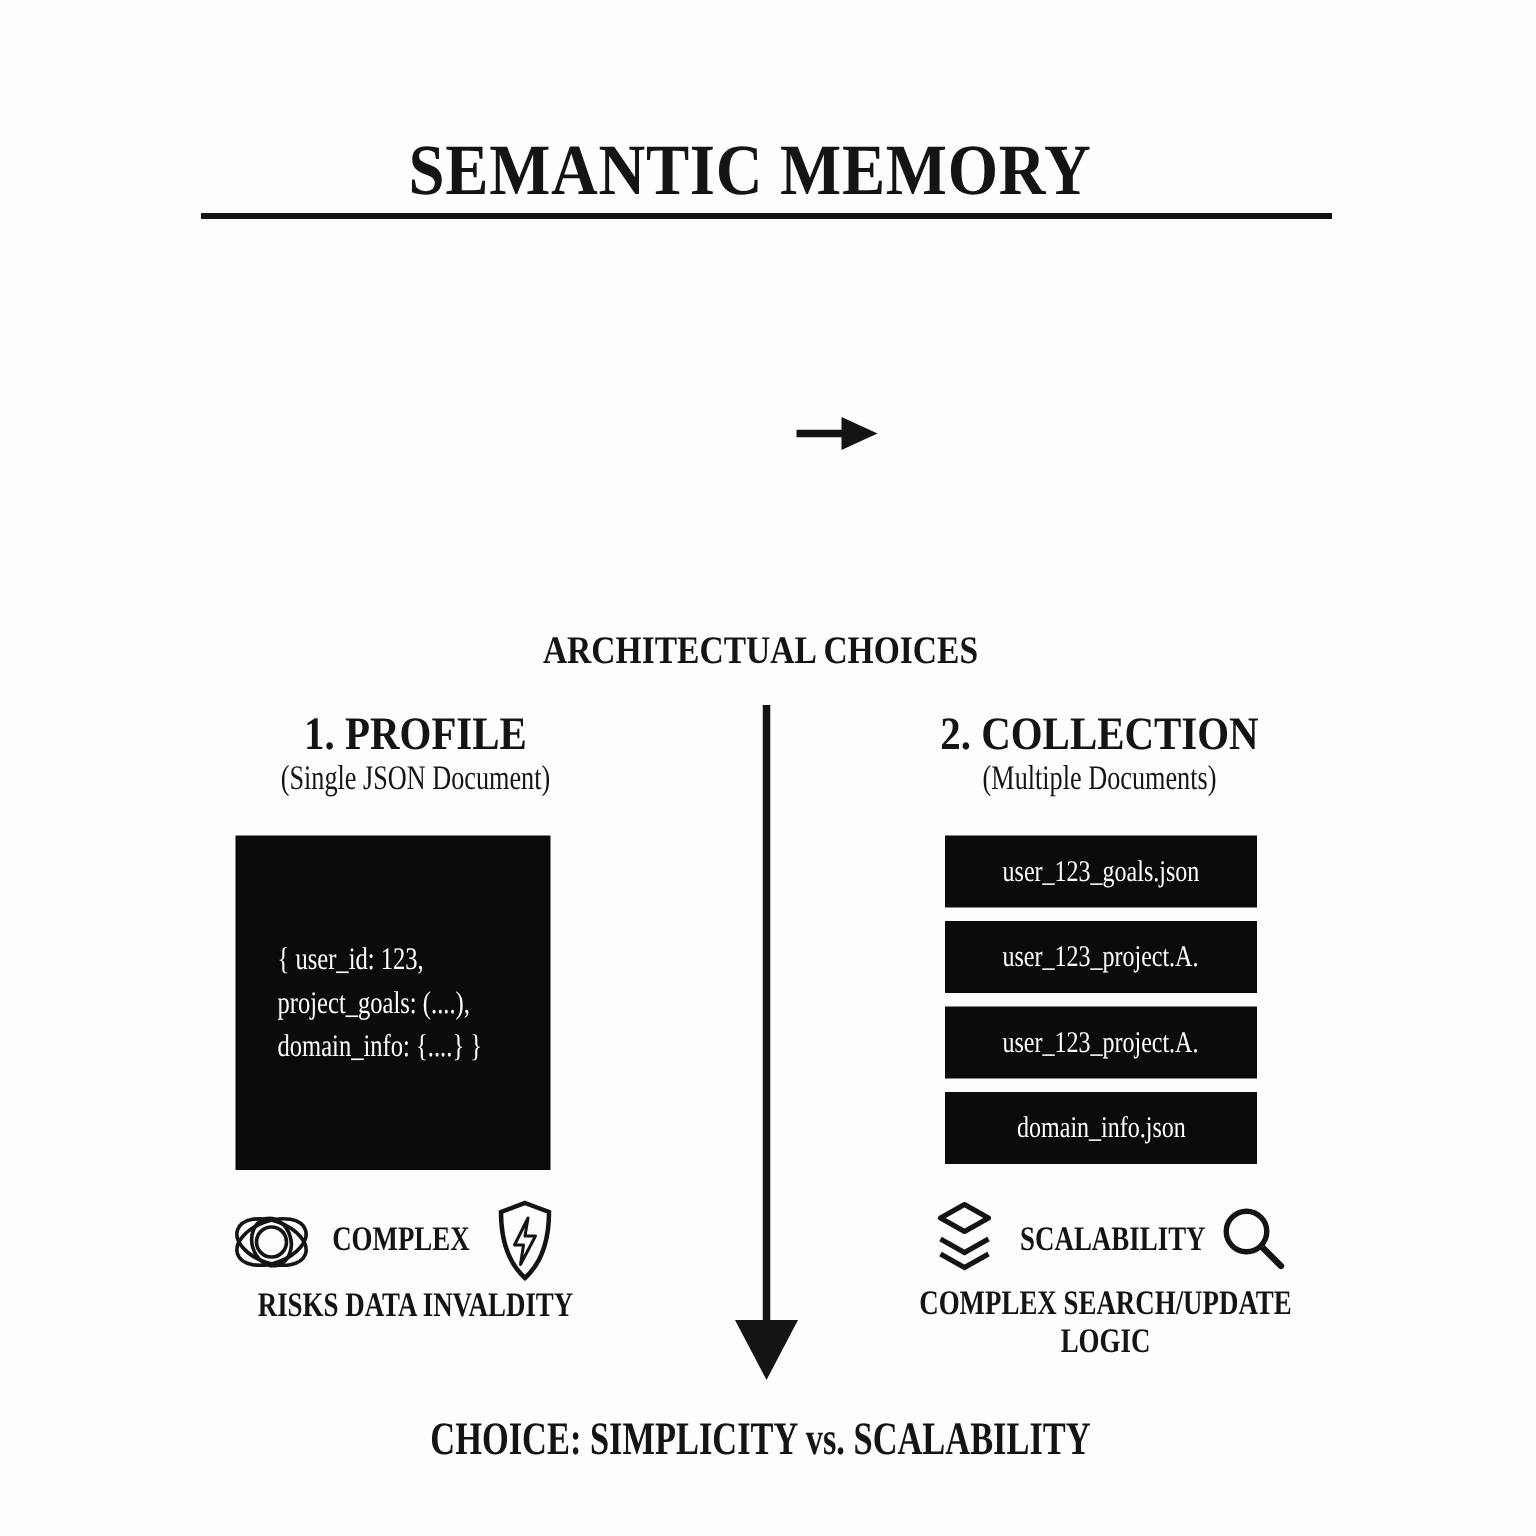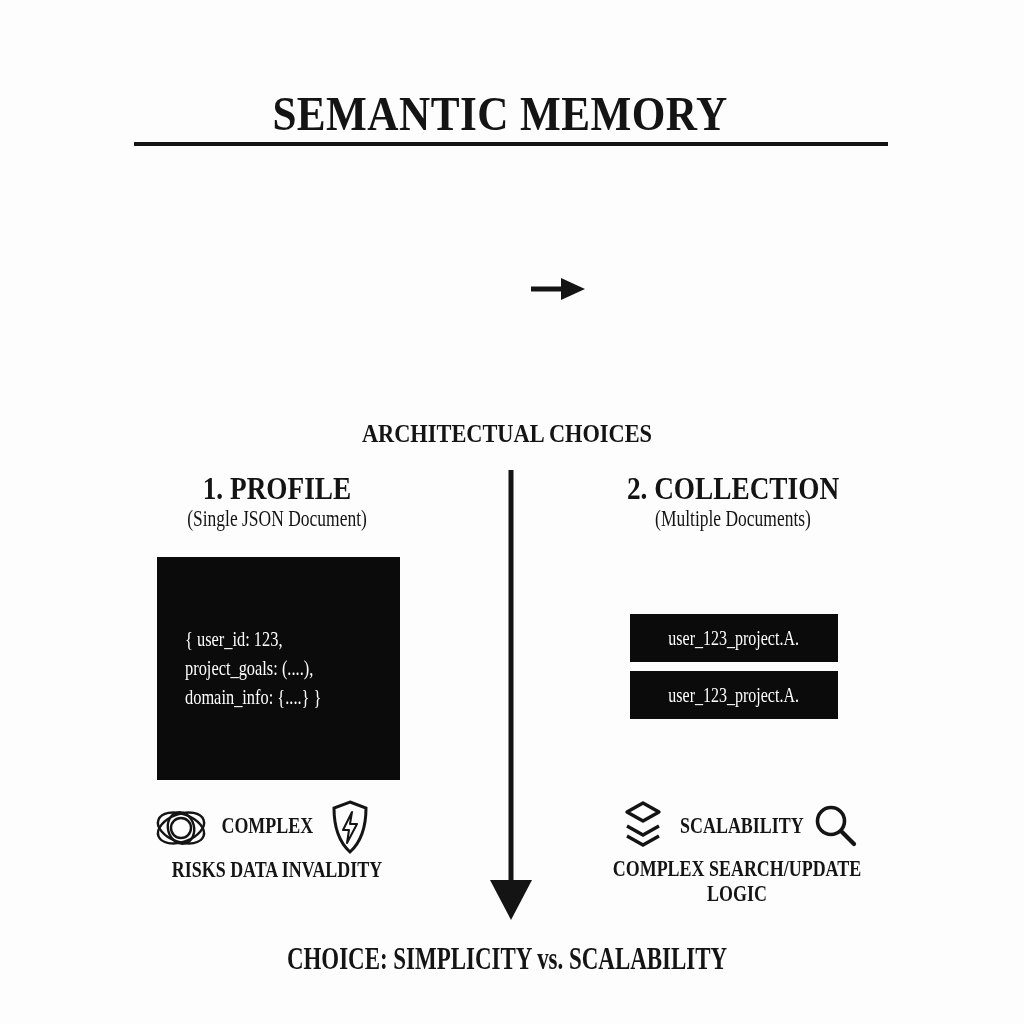--- a/index.html
+++ b/index.html
@@ -36,21 +36,21 @@
   <div class="abs b ctr cx" style="left:107px;top:419px;width:800px;font-size:26px;--sx:.86;">ARCHITECTUAL CHOICES</div>
 
   <svg class="abs" style="left:486px;top:468px;" width="50" height="456" viewBox="0 0 50 456">
     <line x1="25" y1="2" x2="25" y2="416" stroke="var(--ink)" stroke-width="5"></line>
     <polygon points="4,412 46,412 25,452" fill="var(--ink)"></polygon>
   </svg>
 
   <div class="abs b ctr cx" style="left:97px;top:471px;width:360px;font-size:31px;--sx:.88;">1. PROFILE</div>
   <div class="abs ctr cx" style="left:97px;top:506px;width:360px;font-size:23px;--sx:.76;">(Single JSON Document)</div>
 
-  <div class="abs panel" style="left:157px;top:557px;width:243px;height:223px;display:flex;align-items:center;">
+  <div class="abs panel" style="left:157px;top:557px;width:210px;height:223px;display:flex;align-items:center;">
     <div class="cx-l white" style="margin-left:28px;font-size:21px;line-height:29px;--sx:.78;transform-origin:left center;white-space:nowrap;">
       <div>{ user_id: 123,</div>
       <div>project_goals: (....),</div>
       <div>domain_info: {....} }</div>
     </div>
   </div>
 
   <svg class="abs" style="left:150px;top:800px;" width="62" height="56" viewBox="0 0 62 56">
     <g class="stroke" stroke-width="2.4">
       <ellipse cx="31" cy="28" rx="24" ry="14" transform="rotate(20 31 28)"></ellipse>
@@ -62,25 +62,31 @@
   <div class="abs b ctr cx" style="left:210px;top:813px;width:104px;font-size:23px;--sx:.78;">COMPLEX</div>
   <svg class="abs" style="left:330px;top:799px;" width="40" height="57" viewBox="0 0 40 57">
     <path class="stroke" d="M20 3 L36 9 C36 27 31 43 20 53 C9 43 4 27 4 9 Z" stroke-width="3"></path>
     <path class="stroke" d="M22 13 L13 31 L19 31 L17 44 L27 25 L20 25 Z" stroke-width="2" stroke-linejoin="round"></path>
   </svg>
   <div class="abs b ctr cx" style="left:107px;top:857px;width:340px;font-size:23px;--sx:.78;">RISKS DATA INVALDITY</div>
 
   <div class="abs b ctr cx" style="left:553px;top:471px;width:360px;font-size:31px;--sx:.88;">2. COLLECTION</div>
   <div class="abs ctr cx" style="left:553px;top:506px;width:360px;font-size:23px;--sx:.76;">(Multiple Documents)</div>
 
+  <div class="abs panel white ctr" style="left:630px;top:557px;width:208px;height:48px;display:flex;align-items:center;justify-content:center;">
+    <span class="cx" style="font-size:20px;--sx:.8;white-space:nowrap;">user_123_goals.json</span>
+  </div>
   <div class="abs panel white ctr" style="left:630px;top:614px;width:208px;height:48px;display:flex;align-items:center;justify-content:center;">
     <span class="cx" style="font-size:20px;--sx:.8;white-space:nowrap;">user_123_project.A.</span>
   </div>
   <div class="abs panel white ctr" style="left:630px;top:671px;width:208px;height:48px;display:flex;align-items:center;justify-content:center;">
     <span class="cx" style="font-size:20px;--sx:.8;white-space:nowrap;">user_123_project.A.</span>
+  </div>
+  <div class="abs panel white ctr" style="left:630px;top:728px;width:208px;height:48px;display:flex;align-items:center;justify-content:center;">
+    <span class="cx" style="font-size:20px;--sx:.8;white-space:nowrap;">domain_info.json</span>
   </div>
 
   <svg class="abs" style="left:624px;top:800px;" width="38" height="48" viewBox="0 0 38 48">
     <g class="stroke" stroke-width="3.4">
       <path d="M19 3 L35 12 L19 21 L3 12 Z" stroke-linejoin="round"></path>
       <path d="M3 26 L19 35 L35 26"></path>
       <path d="M3 36 L19 45 L35 36"></path>
     </g>
   </svg>
   <div class="abs b ctr cx" style="left:664px;top:813px;width:146px;font-size:23px;--sx:.78;">SCALABILITY</div>

